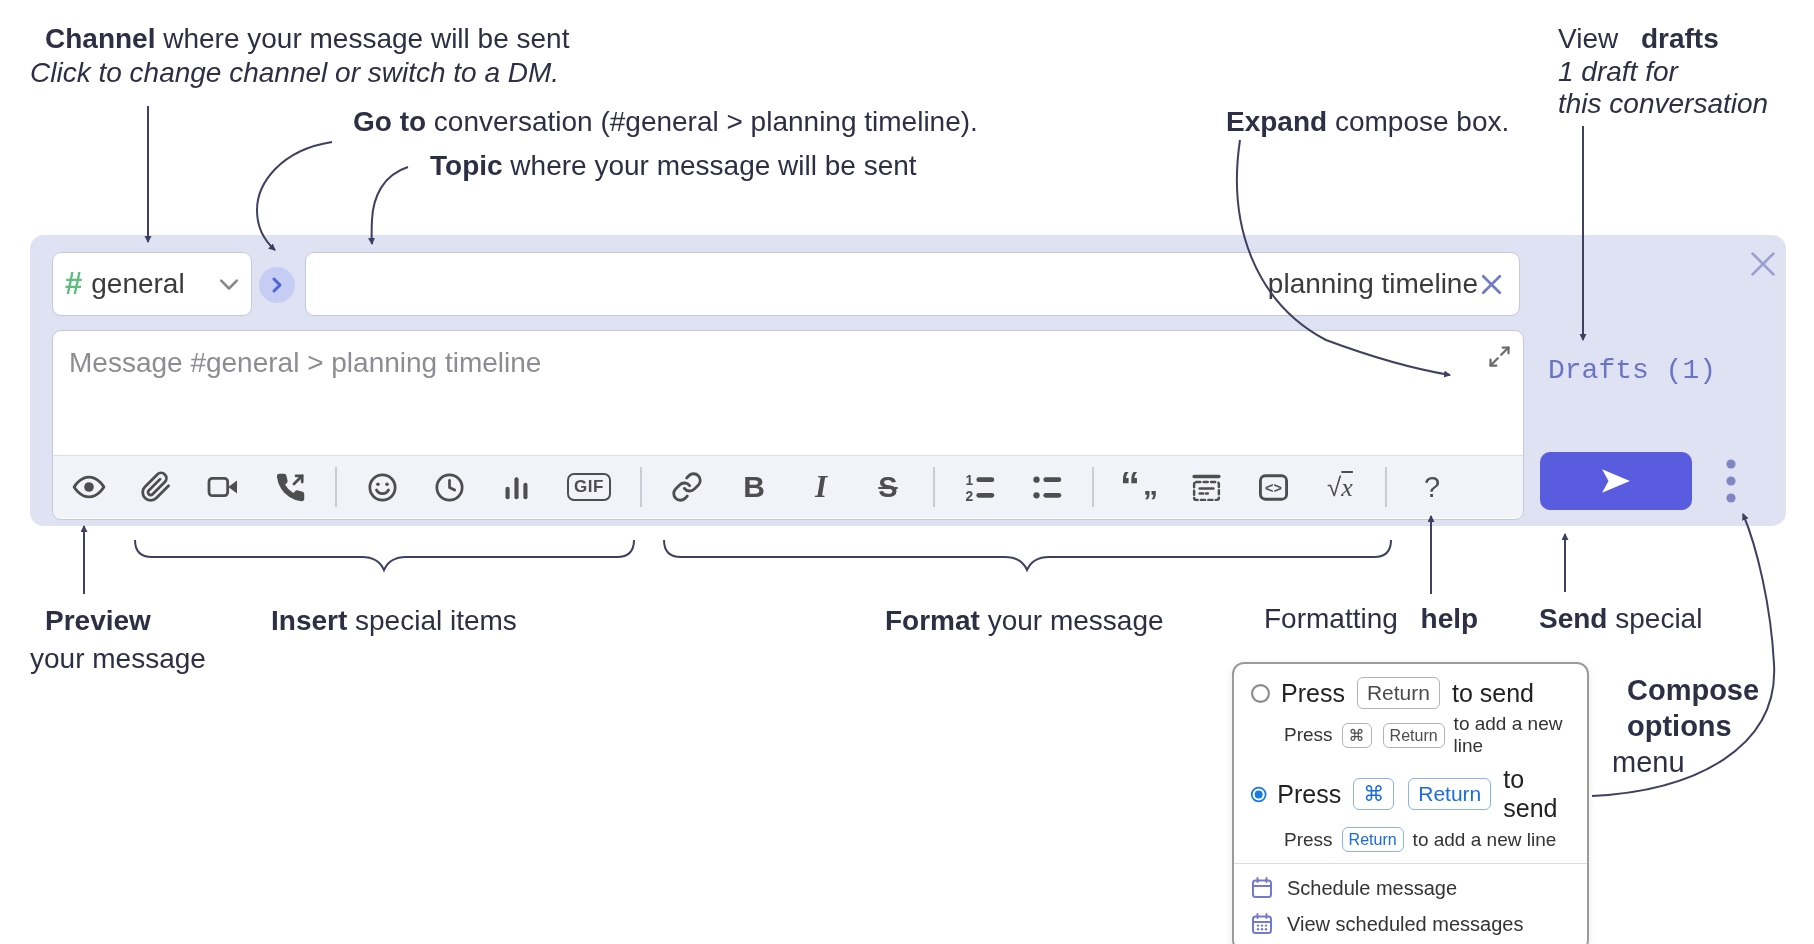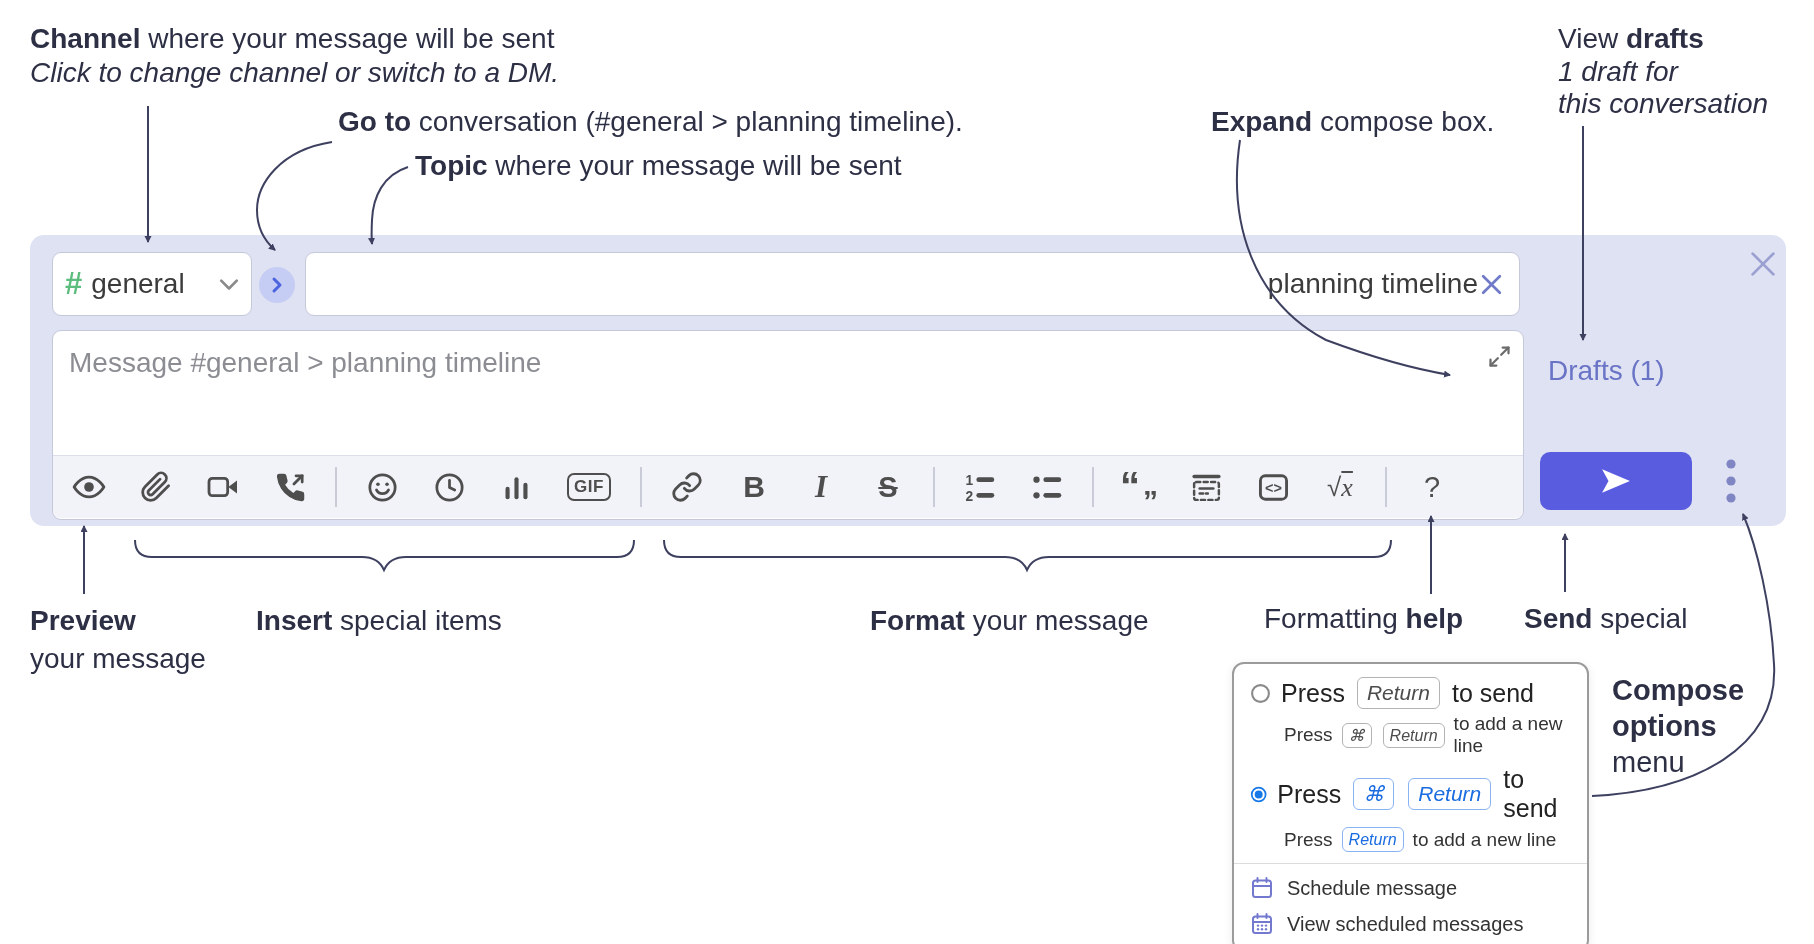--- a/index.html
+++ b/index.html
@@ -1,19 +1,19 @@
 <!DOCTYPE html>
 <html><head>
 <meta charset="utf-8">
 <style>
   html,body{margin:0;padding:0;background:#fff;}
   .canvas{position:relative;width:1814px;height:944px;background:#fff;overflow:hidden;
           font-family:"Liberation Sans",sans-serif;color:#2d2f45;}
   .ann{position:absolute;font-size:28px;line-height:34px;white-space:nowrap;color:#2d2f45;}
-  .ann b{font-weight:700;}
+  .ann b{font-weight:700;margin-left:15px;}
   .it{font-style:italic;}
   
   .compose{position:absolute;left:30px;top:235px;width:1756px;height:291px;background:#dfe2f2;border-radius:14px;}
   .whitebox{position:absolute;background:#fff;border:1.5px solid #c5c8d9;border-radius:9px;box-sizing:border-box;}
   .channel-box{left:22px;top:17px;width:200px;height:64px;display:flex;align-items:center;padding:0 12px;cursor:pointer;}
   .hash{color:#5cbd7e;font-size:31px;font-weight:700;margin-right:9px;}
   .channel-name{font-size:28px;color:#3b3b3b;flex:1;}
   .goto-btn{position:absolute;left:229px;top:32px;width:36px;height:36px;border-radius:50%;background:#c6cdf4;border:none;display:flex;align-items:center;justify-content:center;cursor:pointer;padding:0;}
   .topic-box{left:275px;top:17px;width:1215px;height:64px;display:flex;align-items:center;}
   .topic-input{flex:1;border:none;outline:none;font-family:"Liberation Sans",sans-serif;font-size:28px;color:#3b3b3b;padding:0 0 0 18px;background:transparent;text-align:right;}
@@ -30,30 +30,30 @@
   .tbtext{font-size:30px;color:#4e4e4e;font-weight:700;}
   .tb-italic{font-family:"Liberation Serif",serif;font-style:italic;font-size:31px;color:#4e4e4e;font-weight:600;}
   .tb-strike{font-size:29px;color:#4e4e4e;font-weight:700;text-decoration:line-through;}
   .tb-q{position:relative;width:38px;height:38px;color:#4e4e4e;font-weight:700;}
   .tb-q .q1{position:absolute;left:0;top:-4px;font-size:40px;}
   .tb-q .q2{position:absolute;right:0;bottom:-12px;font-size:30px;}
   .gifbox{border:2.5px solid #4e4e4e;border-radius:7px;padding:2px 5px;font-size:17px;font-weight:700;color:#4e4e4e;letter-spacing:.5px;}
   .mathic{font-size:26px;color:#4e4e4e;}
   .mathic .mx{font-family:"Liberation Serif",serif;font-style:italic;text-decoration:overline;}
   .helpq{font-size:29px;color:#4e4e4e;}
-  .drafts-link{position:absolute;left:1518px;top:120px;font-size:28px;color:#6a74c6;background:none;border:none;padding:0;cursor:pointer;font-family:Liberation Sans, sans-serif;}
+  .drafts-link{position:absolute;left:1518px;top:120px;font-size:28px;color:#6a74c6;background:none;border:none;padding:0;cursor:pointer;font-family:Liberation Mono, monospace;}
   .close-x{position:absolute;left:1718px;top:14px;}
   .send-btn{position:absolute;left:1510px;top:217px;width:152px;height:58px;background:#5a5ce0;border:none;border-radius:10px;display:flex;align-items:center;justify-content:center;cursor:pointer;}
   .dots-btn{position:absolute;left:1684px;top:219px;width:34px;height:54px;}
   
   .popup{position:absolute;left:1232px;top:662px;width:357px;background:#fff;border:2px solid #9b9b9b;border-radius:12px;box-sizing:border-box;padding:10px 0 8px 0;box-shadow:0 2px 8px rgba(60,60,90,.10);}
   .prow{display:flex;align-items:center;gap:10px;padding:3px 16px;font-size:25px;color:#222;cursor:pointer;}
   .psub{display:flex;align-items:center;gap:7px;padding:1px 16px 5px 50px;font-size:19px;color:#333;}
   kbd{display:inline-block;border:1.5px solid #b3b3b3;border-radius:6px;padding:0 9px;margin:0 2px;
-      font-family:"Liberation Sans",sans-serif;font-size:21px;line-height:30px;color:#4c4c4c;background:#fff;font-style:italic;}
+      font-family:"Liberation Sans",sans-serif;font-size:21px;line-height:30px;color:#4c4c4c;background:#fff;}
   kbd.sm{font-size:16px;line-height:23px;padding:0 6px;}
   kbd.blue{border-color:#8ab3f2;color:#1a6ce0;}
   .pdivider{border-top:1.5px solid #dcdcdc;margin:6px 0;}
   .pitem{display:flex;align-items:center;gap:13px;padding:6px 16px;font-size:20px;color:#333;cursor:pointer;}
   .overlay{position:absolute;left:0;top:0;pointer-events:none;}
 </style>
 </head>
 <body>
 
 <div class="canvas">

